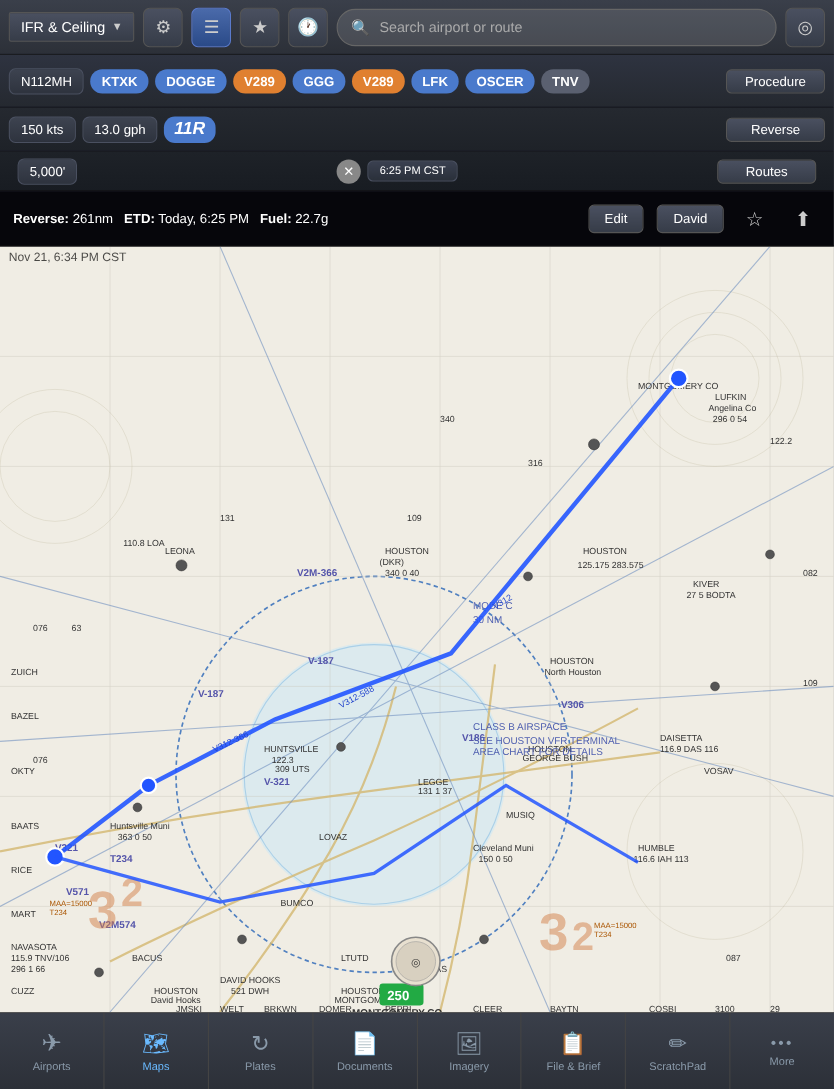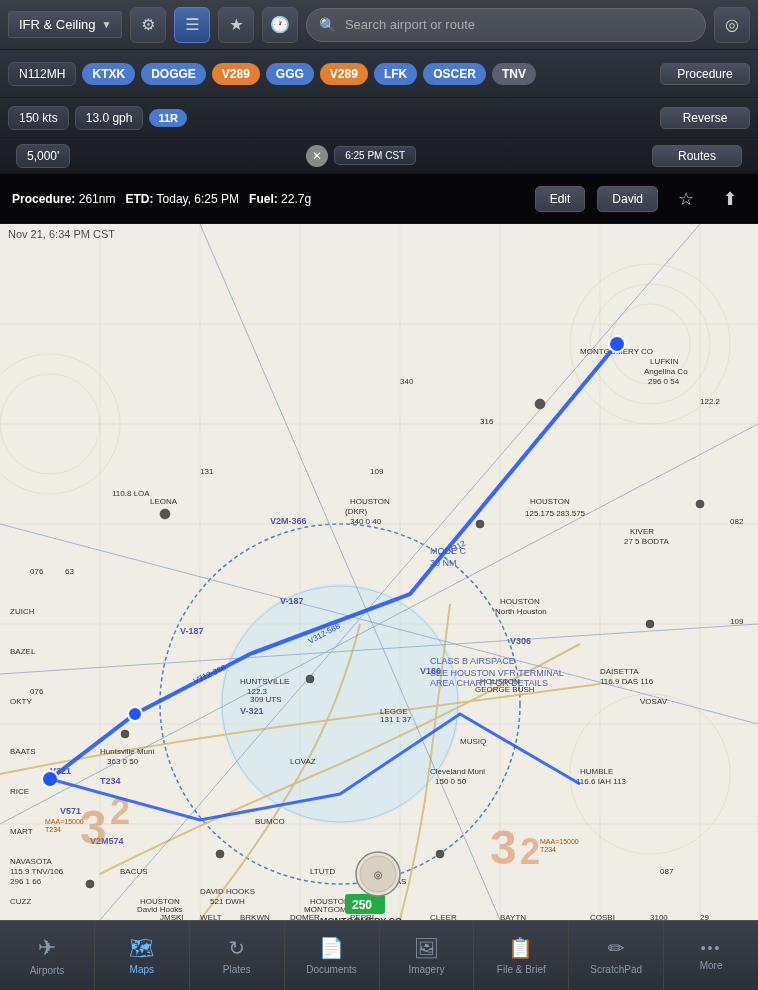--- a/index.html
+++ b/index.html
@@ -135,23 +135,24 @@
       align-items: center;
       padding: 0 8px;
       gap: 6px;
       border-bottom: 1px solid #1a1c20;
       position: relative;
       z-index: 98;
     }
     .waypoint-tag-small {
       border-radius: 10px;
       padding: 3px 9px;
-      font-size: 11px;
+      font-size: 16px;
       font-weight: 600;
       cursor: pointer;
+      font-style: italic;
     }
 
     
     .altitude-row {
       height: 36px;
       background: linear-gradient(180deg, #1e2228 0%, #181c22 100%);
       display: flex;
       align-items: center;
       padding: 0 16px;
       gap: 6px;
@@ -373,21 +374,21 @@
   <div style="margin-left:auto;display:flex;flex-direction:column;gap:2px;">
     <div class="side-btn">
       <span>Routes</span>
     </div>
   </div>
 </div>
 
 <div class="info-bar">
   <div class="info-text">
     <div>
-      <span class="label">Procedure:</span>
+      <span class="label">Reverse:</span>
       <span class="value">261nm</span>
       &nbsp;
       <span class="label">ETD:</span>
       <span class="value">Today, 6:25 PM</span>
       &nbsp;
       <span class="label">Fuel:</span>
       <span class="value">22.7g</span>
     </div>
   </div>
   <div class="info-btn">

